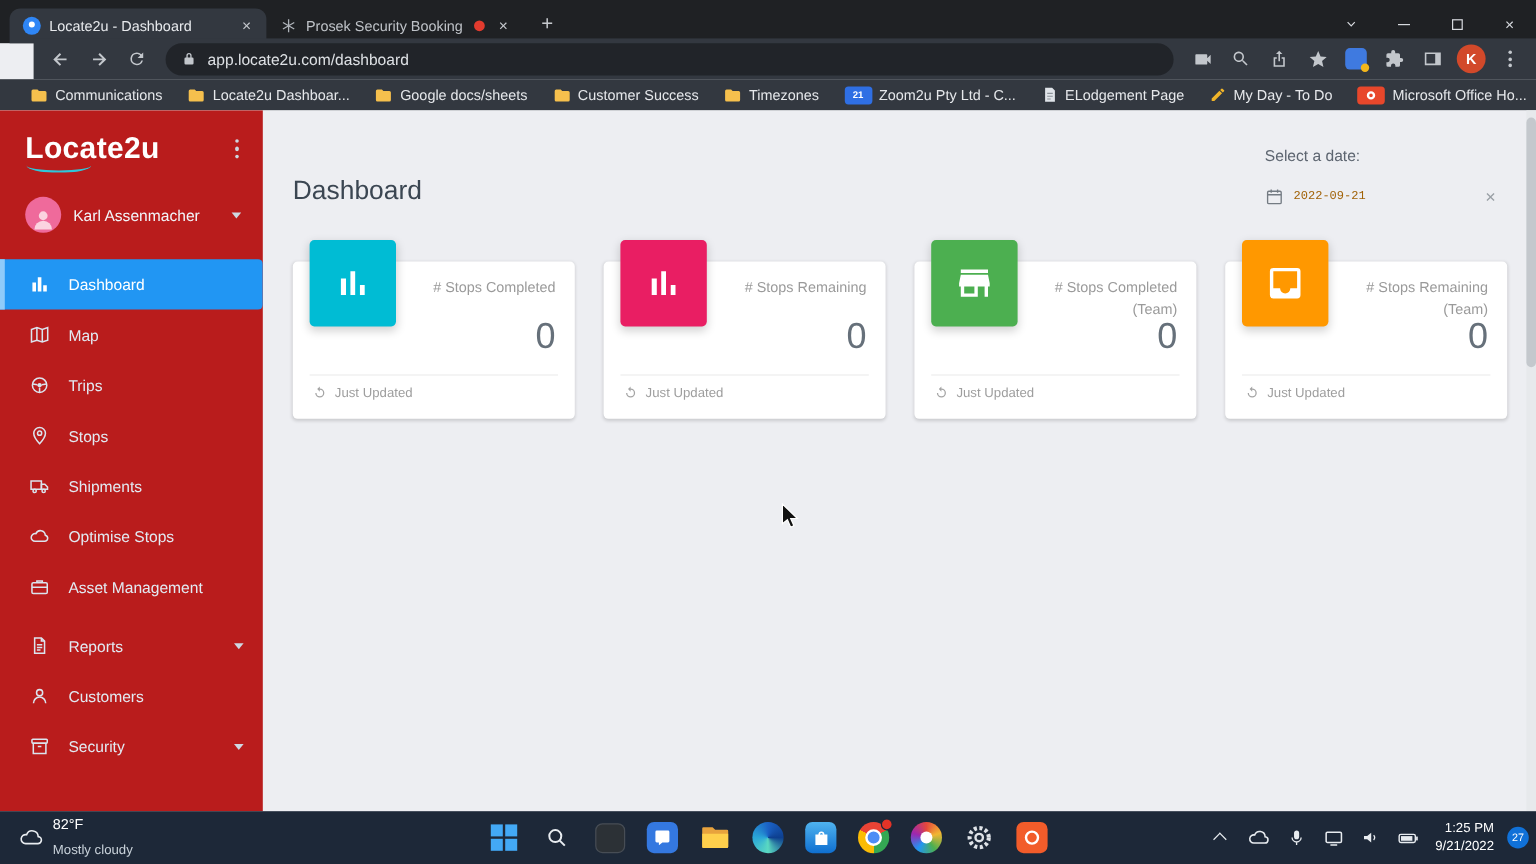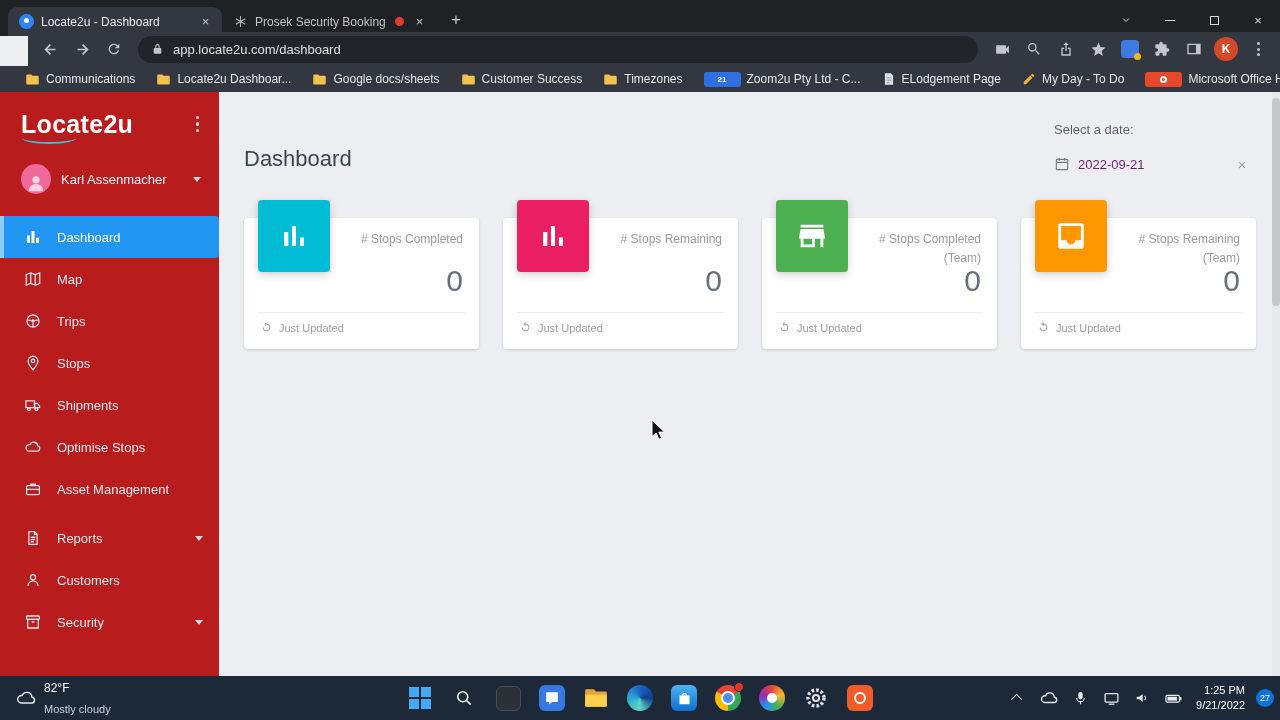--- a/index.html
+++ b/index.html
@@ -29,21 +29,21 @@
   .url-text { font-size:13px; color:#dde0e4; }
   .tb-avatar { width:24px; height:24px; border-radius:50%; background:#d2492a; color:#fff; font-size:12px; font-weight:bold; display:flex; align-items:center; justify-content:center; }
   .ext-blue { width:18px; height:18px; border-radius:4px; background:#3f7ae0; position:relative; }
   .ext-blue::after { content:""; position:absolute; right:-2px; bottom:-2px; width:7px; height:7px; border-radius:50%; background:#f3b71c; }
   .kebab-v { display:flex; flex-direction:column; gap:2.5px; }
   .kebab-v i { width:3px; height:3px; border-radius:50%; background:#c3c7cc; }
 
   
   .bookmarks { position:absolute; top:66px; left:0; right:0; height:26px; background:#333840; display:flex; align-items:center; padding-left:16px; gap:3px; }
   .bmi { display:flex; align-items:center; gap:6px; padding:2px 9px; border-radius:6px; font-size:12px; color:#e6e8eb; white-space:nowrap; }
-  .fav-sq { width:37px; height:15px; border-radius:3px; display:flex; align-items:center; justify-content:center; font-size:8px; font-weight:bold; color:#fff; }
+  .fav-sq { width:23px; height:15px; border-radius:3px; display:flex; align-items:center; justify-content:center; font-size:8px; font-weight:bold; color:#fff; }
 
   
   .app { position:absolute; top:92px; left:0; right:0; bottom:44px; display:flex; background:#edeef2; }
 
   
   .sidebar { width:219px; flex-shrink:0; background:#b91c1c; position:relative; overflow:hidden; }
   .brand { height:64px; display:flex; align-items:center; padding:0 16px 0 21px; }
   .logo { font-size:25px; font-weight:bold; color:#fff; letter-spacing:.3px; position:relative; }
   .logo::after { content:""; position:absolute; left:1px; bottom:-5px; width:54px; height:10px; border-bottom:2.5px solid #2ec6da; border-radius:50%; }
   .sb-kebab { margin-left:auto; display:flex; flex-direction:column; gap:3px; padding:4px; }
@@ -60,21 +60,21 @@
   .mi.active::before { content:""; position:absolute; left:0; top:0; bottom:0; width:4px; background:#8ecbfa; }
   .mi .ddown { margin-left:auto; }
   .menu-gap { height:7px; }
 
   
   .content { flex:1; position:relative; }
   .page-title { position:absolute; left:25px; top:54px; font-size:22px; color:#3b4652; }
   .datebox { position:absolute; right:28px; top:30px; width:198px; }
   .datelabel { font-size:13px; color:#5d6570; }
   .daterow { display:flex; align-items:center; gap:8px; margin-top:17px; }
-  .dateval { font-size:13px; color:#701a75; }
+  .dateval { font-size:10px; color:#a16207;font-family:Liberation Mono, monospace; }
   .clearx { margin-left:auto; width:20px; height:20px; display:flex; align-items:center; justify-content:center; color:#9aa0a6; font-size:15px; border-radius:50%; }
 
   .cards { position:absolute; left:25px; top:126px; display:flex; gap:24px; }
   .card { width:235px; height:131px; background:#fff; border-radius:4px; box-shadow:0 1px 3px rgba(0,0,0,.15); position:relative; }
   .cicon { position:absolute; left:14px; top:-18px; width:72px; height:72px; border-radius:4px; display:flex; align-items:center; justify-content:center; box-shadow:0 3px 8px rgba(0,0,0,.18); }
   .clabel { position:absolute; right:16px; top:12px; text-align:right; font-size:12px; color:#9a9a9a; line-height:1.6; }
   .clabel span { display:block; }
   .cvalue { position:absolute; right:16px; top:46px; font-size:30px; font-weight:300; color:#66707a; }
   .cdiv { position:absolute; left:14px; right:14px; top:94px; border-top:1px solid #ededed; }
   .cfoot { position:absolute; left:16px; top:103px; display:flex; align-items:center; gap:6px; font-size:11px; color:#9e9e9e; }

